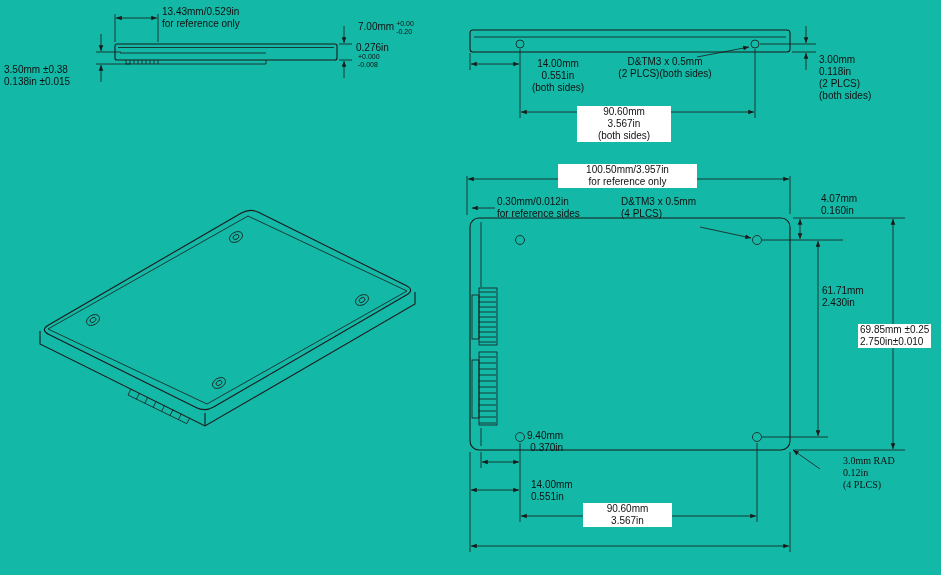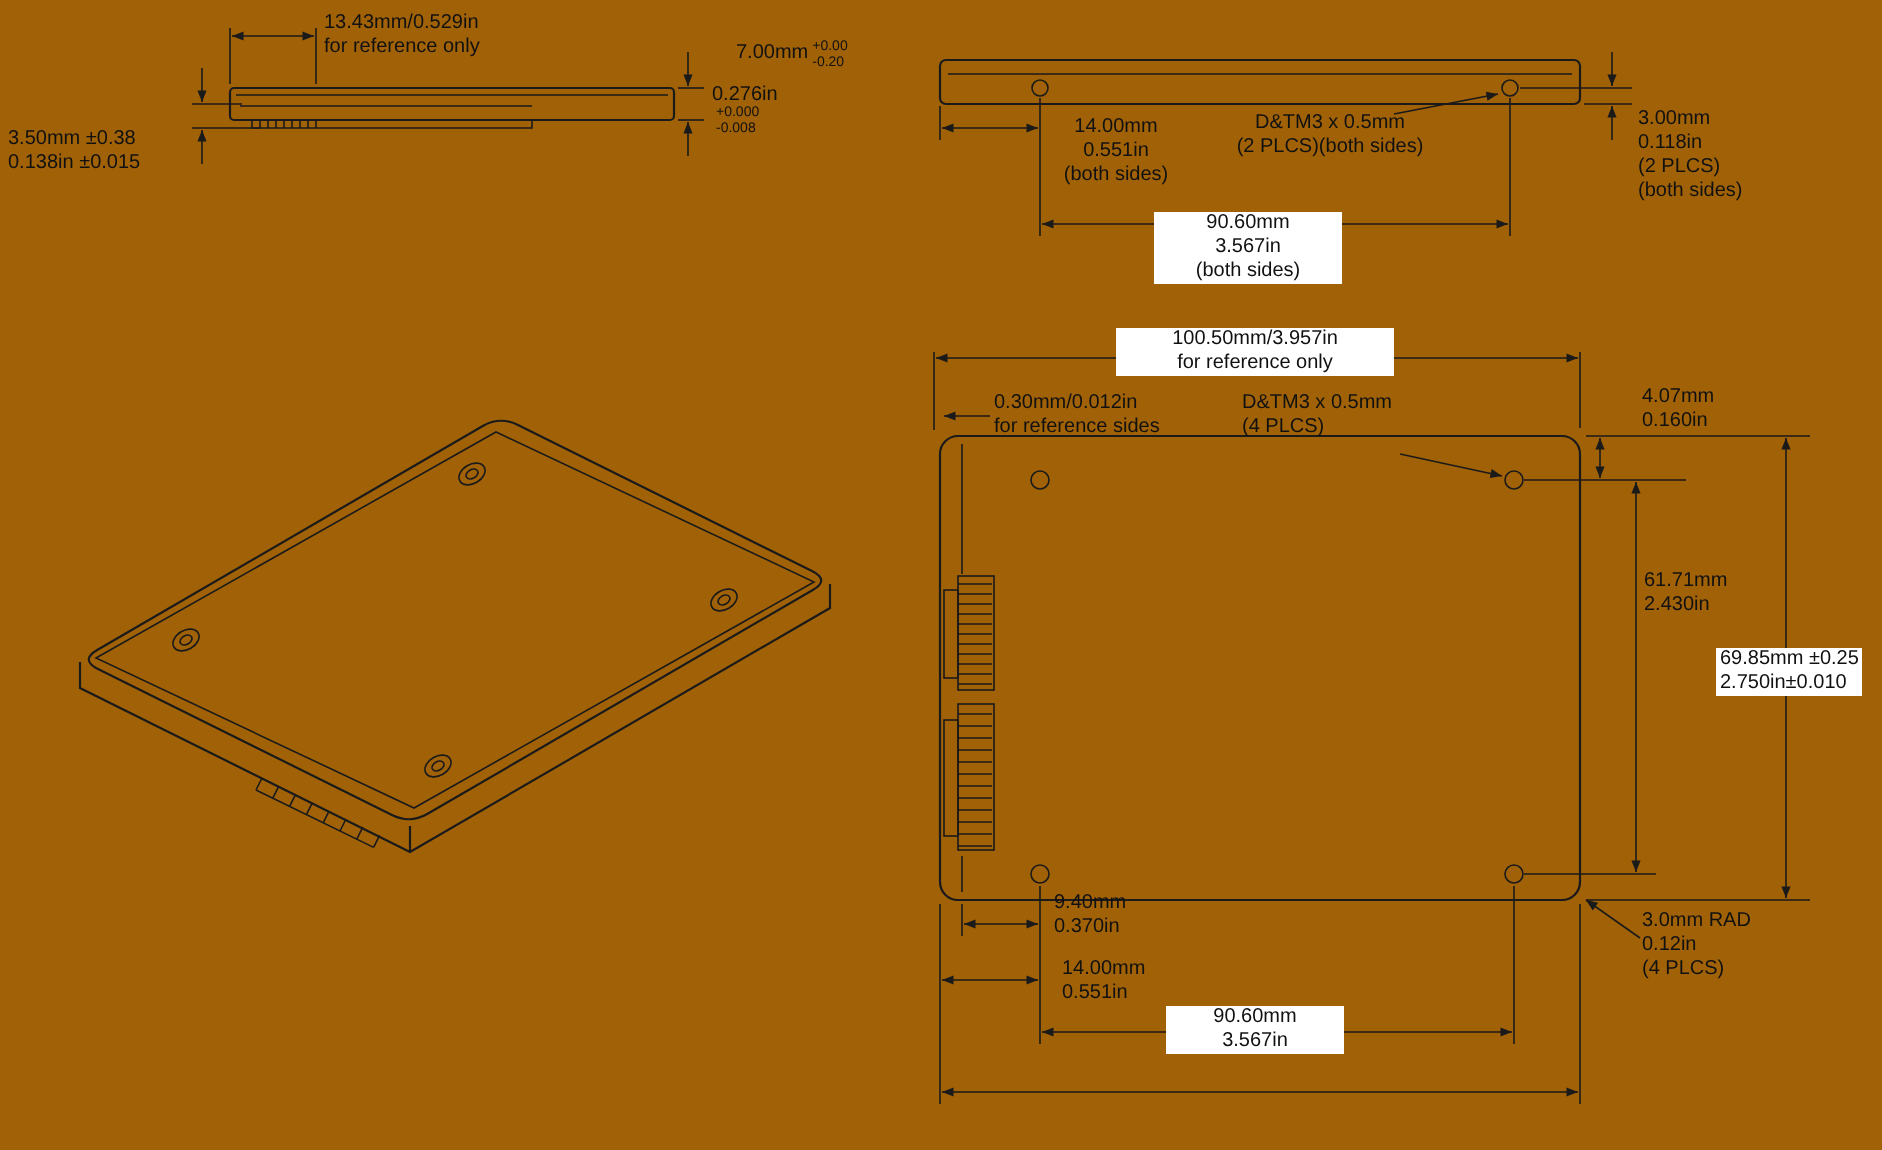--- a/index.html
+++ b/index.html
@@ -1,16 +1,16 @@
 <!DOCTYPE html>
 <html><head>
 <meta charset="utf-8">
 <style>
   html,body{margin:0;padding:0;background:#ffffff;}
-  .canvas{position:relative;width:941px;height:575px;background:#a16207;overflow:hidden;
+  .canvas{position:relative;width:941px;height:575px;background:#14b8a6;overflow:hidden;
           font-family:"Liberation Sans",sans-serif;}
   .art{position:absolute;left:0;top:0;}
   .lbl{position:absolute;font-size:10px;line-height:12px;color:#111;white-space:pre-line;}
   .c{text-align:center;}
   .bg{background:#fff;padding:0 2px;}
   .dimrow{position:absolute;display:flex;align-items:flex-start;font-size:10px;line-height:12px;color:#111;}
   .tolcol{display:inline-flex;flex-direction:column;font-size:7px;line-height:7.5px;margin-left:2px;margin-top:-1px;}
   .ol{fill:none;stroke:#1a1a1a;stroke-width:1.1;}
   .dl{fill:none;stroke:#1a1a1a;stroke-width:0.8;}
 </style>
@@ -152,21 +152,21 @@
       <line class="dl" x1="790" y1="452" x2="790" y2="552"></line>
       <line class="dl" x1="471" y1="546" x2="789" y2="546" marker-start="url(#arr)" marker-end="url(#arr)"></line>
 
       <line class="dl" x1="820" y1="469" x2="793" y2="450" marker-end="url(#arr)"></line>
     </g>
   </svg>
 
   <div class="lbl" style="left:162px;top:6px;">13.43mm/0.529in
 for reference only</div>
 
-  <div class="dimrow" style="left:368px;top:21px;">
+  <div class="dimrow" style="left:358px;top:21px;">
     <span>7.00mm</span>
     <span class="tolcol">
       <span>+0.00</span>
       <span>-0.20</span>
     </span>
   </div>
   <div class="dimrow" style="left:356px;top:42px;flex-direction:column;">
     <span>0.276in</span>
     <span class="tolcol">
       <span>+0.000</span>
@@ -195,23 +195,23 @@
   <div class="lbl" style="left:497px;top:196px;">0.30mm/0.012in
 for reference sides</div>
   <div class="lbl" style="left:621px;top:196px;">D&amp;TM3 x 0.5mm
 (4 PLCS)</div>
   <div class="lbl" style="left:821px;top:193px;">4.07mm
 0.160in</div>
   <div class="lbl" style="left:822px;top:285px;">61.71mm
 2.430in</div>
   <div class="lbl bg" style="left:858px;top:324px;">69.85mm ±0.25
 2.750in±0.010</div>
-  <div class="lbl" style="left:527px;top:446px;">9.40mm
+  <div class="lbl" style="left:527px;top:430px;text-align:right;">9.40mm
 0.370in</div>
   <div class="lbl" style="left:531px;top:479px;">14.00mm
 0.551in</div>
   <div class="lbl c bg" style="left:583px;top:503px;width:85px;">90.60mm
 3.567in</div>
-  <div class="lbl" style="left:821px;top:455px;">3.0mm RAD
+  <div class="lbl" style="left:843px;top:455px;font-family:Liberation Serif, serif;">3.0mm RAD
 0.12in
 (4 PLCS)</div>
 
 </div>
 
 </body></html>

